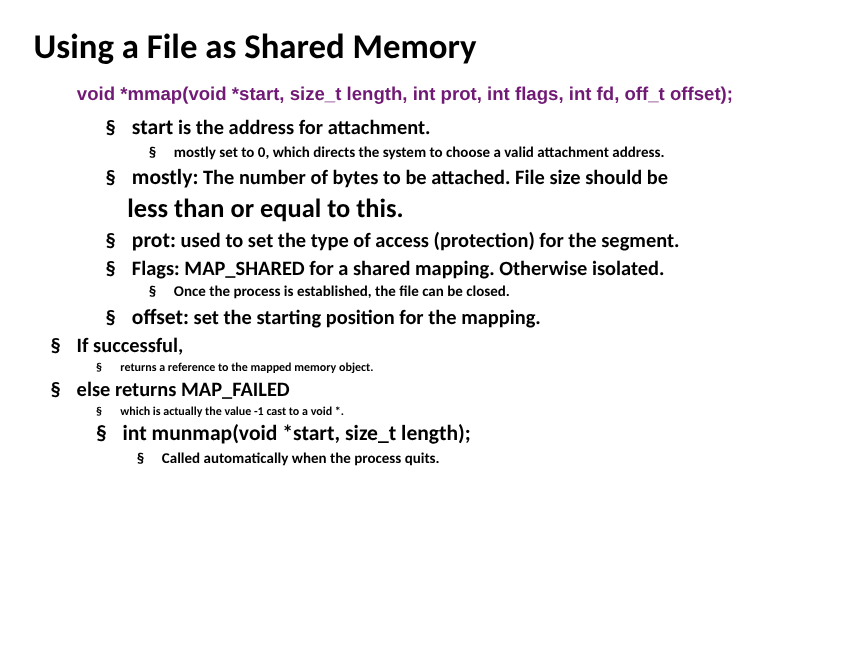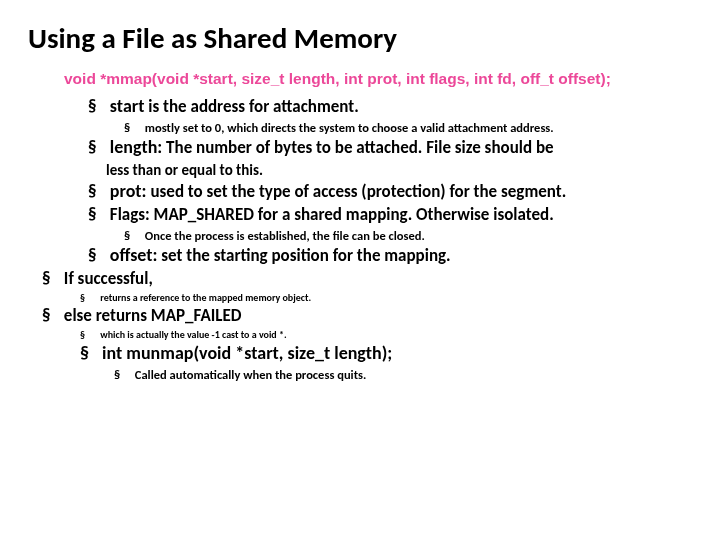--- a/index.html
+++ b/index.html
@@ -19,21 +19,21 @@
     height: 472px;
   }
   h1.title {
     margin: 0 0 14px 0;
     font-size: 29px;
     font-weight: 700;
     line-height: 1.15;
   }
   .sig {
     margin: 0 0 6px 36px;
-    color: #ec4899;
+    color: #701a75;
     font-size: 15.5px;
     font-weight: 700;
     font-family: Arial, "Segoe UI", sans-serif;
     line-height: 1.25;
   }
   ul {
     list-style: none;
     margin: 0;
     padding: 0;
   }
@@ -46,21 +46,21 @@
   }
   .lvl1 {
     margin-left: 60px;
     font-size: 17px;
     padding: 1px 0;
   }
   .lvl1 .keyword { font-weight: 700; }
   .lvl1 .rest { font-weight: 700; }
   .lvl1b {
     margin-left: 60px;
-    font-size: 15px;
+    font-size: 22px;
     font-weight: 700;
     padding: 1px 0;
   }
   .sub {
     margin-left: 96px;
     font-size: 12.5px;
     font-weight: 700;
     padding: 1px 0;
   }
   .outer {
@@ -95,21 +95,21 @@
   <ul>
 
     <li class="lvl1 bullet">
       <span class="keyword kw-big">start</span><span class="rest"> is the address for attachment.</span>
     </li>
     <li class="sub bullet">
       <span>mostly set to 0, which directs the system to choose a valid attachment address.</span>
     </li>
 
     <li class="lvl1 bullet">
-      <span class="keyword kw-big">length:</span><span class="rest"> The number of bytes to be attached. File size should be</span>
+      <span class="keyword kw-big">mostly:</span><span class="rest"> The number of bytes to be attached. File size should be</span>
     </li>
     <li class="lvl1b" style="margin-left:78px;">
       <span>less than or equal to this.</span>
     </li>
 
     <li class="lvl1 bullet">
       <span class="keyword kw-big">prot:</span><span class="rest"> used to set the type of access (protection) for the segment.</span>
     </li>
 
     <li class="lvl1 bullet">

